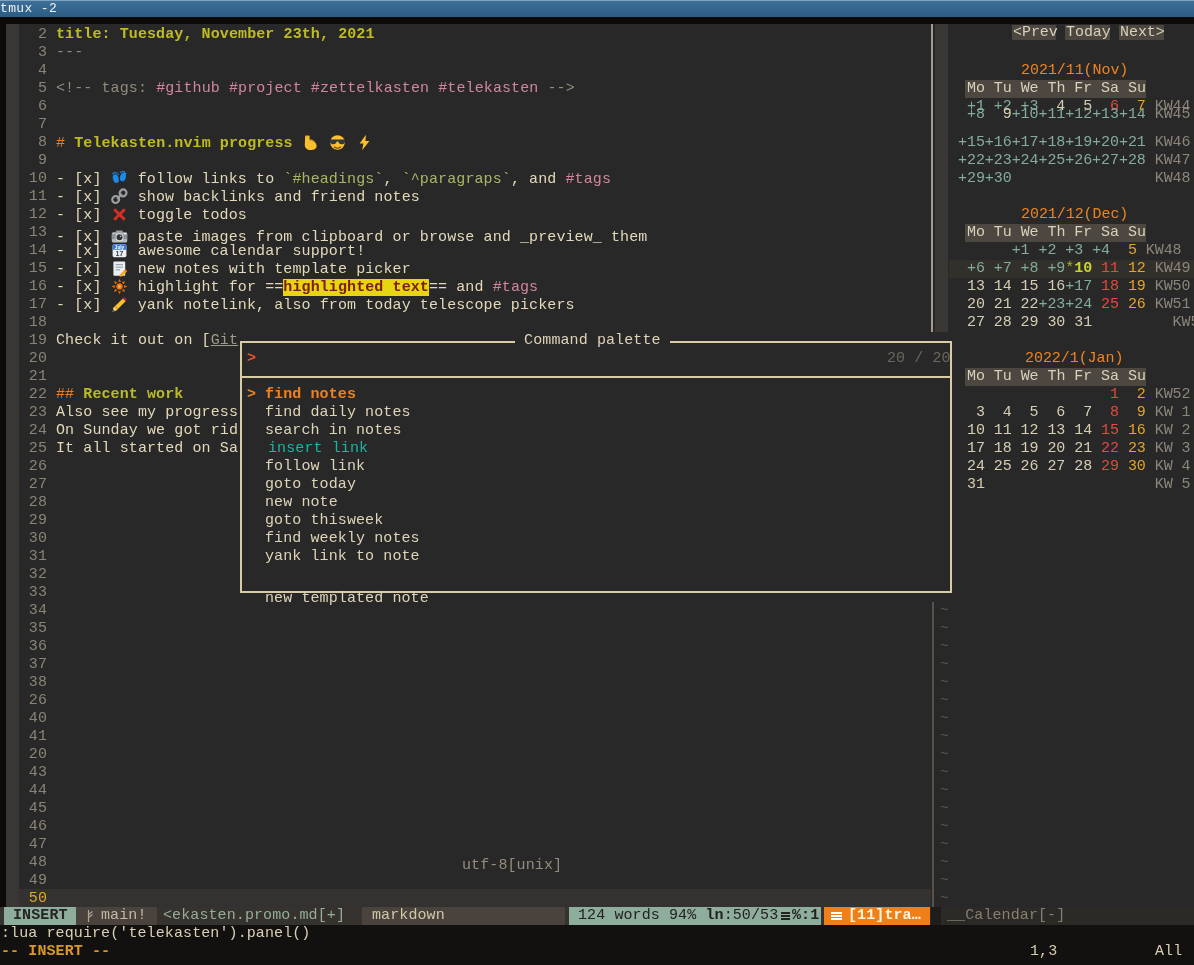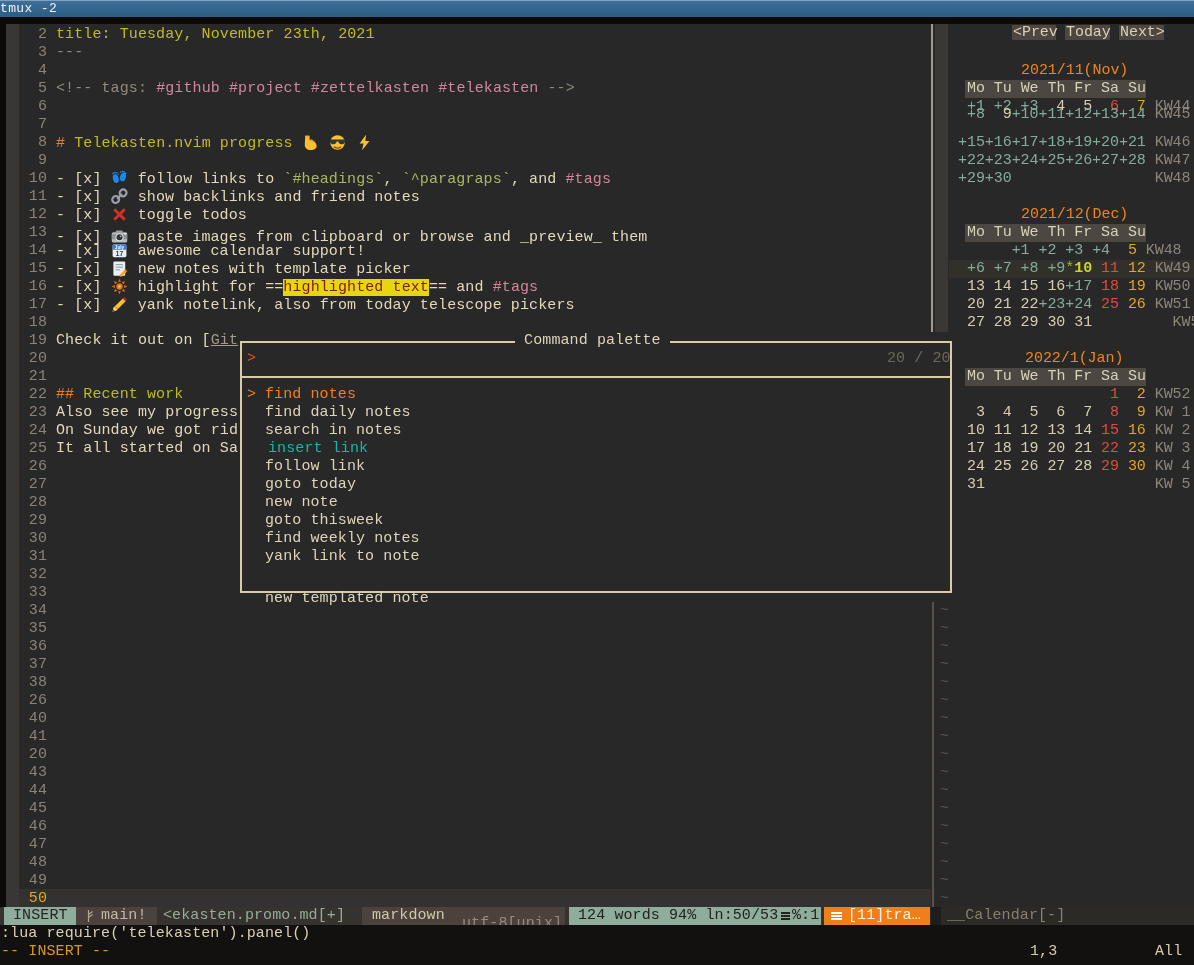--- a/index.html
+++ b/index.html
@@ -1,20 +1,20 @@
 <!DOCTYPE html>
 <html><head><meta charset="utf-8"><style>
 html,body{margin:0;padding:0}
 body{width:1194px;height:965px;position:relative;background:#0b0a09;overflow:hidden;
  font-family:"Liberation Mono",monospace;font-size:15px}
 .a{position:absolute}
 .r{position:absolute;height:18px;line-height:18px;white-space:pre;letter-spacing:.1px}
 .num{position:absolute;left:19px;width:28px;height:18px;line-height:18px;text-align:right;color:#8b8376;letter-spacing:.1px}
 .cal{position:absolute;left:958px;height:18px;line-height:18px;white-space:pre;letter-spacing:-.06px}
-b{font-weight:normal}
+b{font-weight:bold}
 .cr{color:#e3d9ba}.gy{color:#928a7c}.pk{color:#d3869b}.gn{color:#a9b665}
 .teal{color:#84ac9b}.kw{color:#8d857a}.red{color:#e24b3d}.yel{color:#e2a42b}.crd{color:#d6cdb2}.gns{color:#a2bb1e}.gnb{color:#ccd32d;font-weight:bold}
 .em{display:inline-block;width:18px;height:16px;vertical-align:-3px;position:relative}
 .em svg{position:absolute;left:0;top:0}
 #nums,#lines,#palette,#calendar{position:absolute;left:0;top:1px;width:0;height:0}
 </style></head><body>
 
 <div class="a" style="left:0;top:0;width:1194px;height:17px;background:linear-gradient(#3f7099,#2b5c84)"></div>
 <div class="a" style="left:0;top:0;width:1194px;height:1px;background:#7da3c0"></div>
 <div class="r" style="left:0;top:0;height:17px;line-height:17px;color:#eef2f5;font-size:13px;letter-spacing:.35px">tmux -2</div>
@@ -259,21 +259,21 @@
         <g stroke="#b0a691" stroke-width="1.2" fill="none">
           <path d="M2.5 1 V13"></path>
           <path d="M2.5 5.5 L6.5 2.5"></path>
           <path d="M2.5 8.5 L6.5 5.5"></path>
         </g>
       </svg></div>
 <div class="r" style="left:101px;top:907px;color:#c3b8a4">main!</div>
 <div class="r" style="left:163px;top:907px;color:#95ad95">&lt;ekasten.promo.md[+]</div>
 <div class="a" style="left:362px;top:907px;width:203px;height:18px;background:#4a433d"></div>
 <div class="r" style="left:372px;top:907px;color:#d2c6a8">markdown</div>
-<div class="r" style="left:462px;top:915px;color:#968c7c">utf-8[unix]</div>
+<div class="r" style="left:462px;top:857px;color:#968c7c">utf-8[unix]</div>
 <div class="a" style="left:569px;top:907px;width:252px;height:18px;background:#8fad9c"></div>
 <div class="r" style="left:578px;top:907px;color:#23221f">124 words 94% <b>ln</b>:50/53</div>
 <div class="a" style="left:781px;top:912px;width:9px;height:8px">
       <div style="height:1.6px;background:#23221f;margin-bottom:1.6px"></div>
       <div style="height:1.6px;background:#23221f;margin-bottom:1.6px"></div>
       <div style="height:1.6px;background:#23221f"></div>
     </div>
 <div class="r" style="left:792px;top:907px;color:#23221f"><b>%:1</b></div>
 <div class="a" style="left:824px;top:907px;width:106px;height:18px;background:#ef8019"></div>
 <div class="a" style="left:831px;top:912px;width:11px;height:8px">

